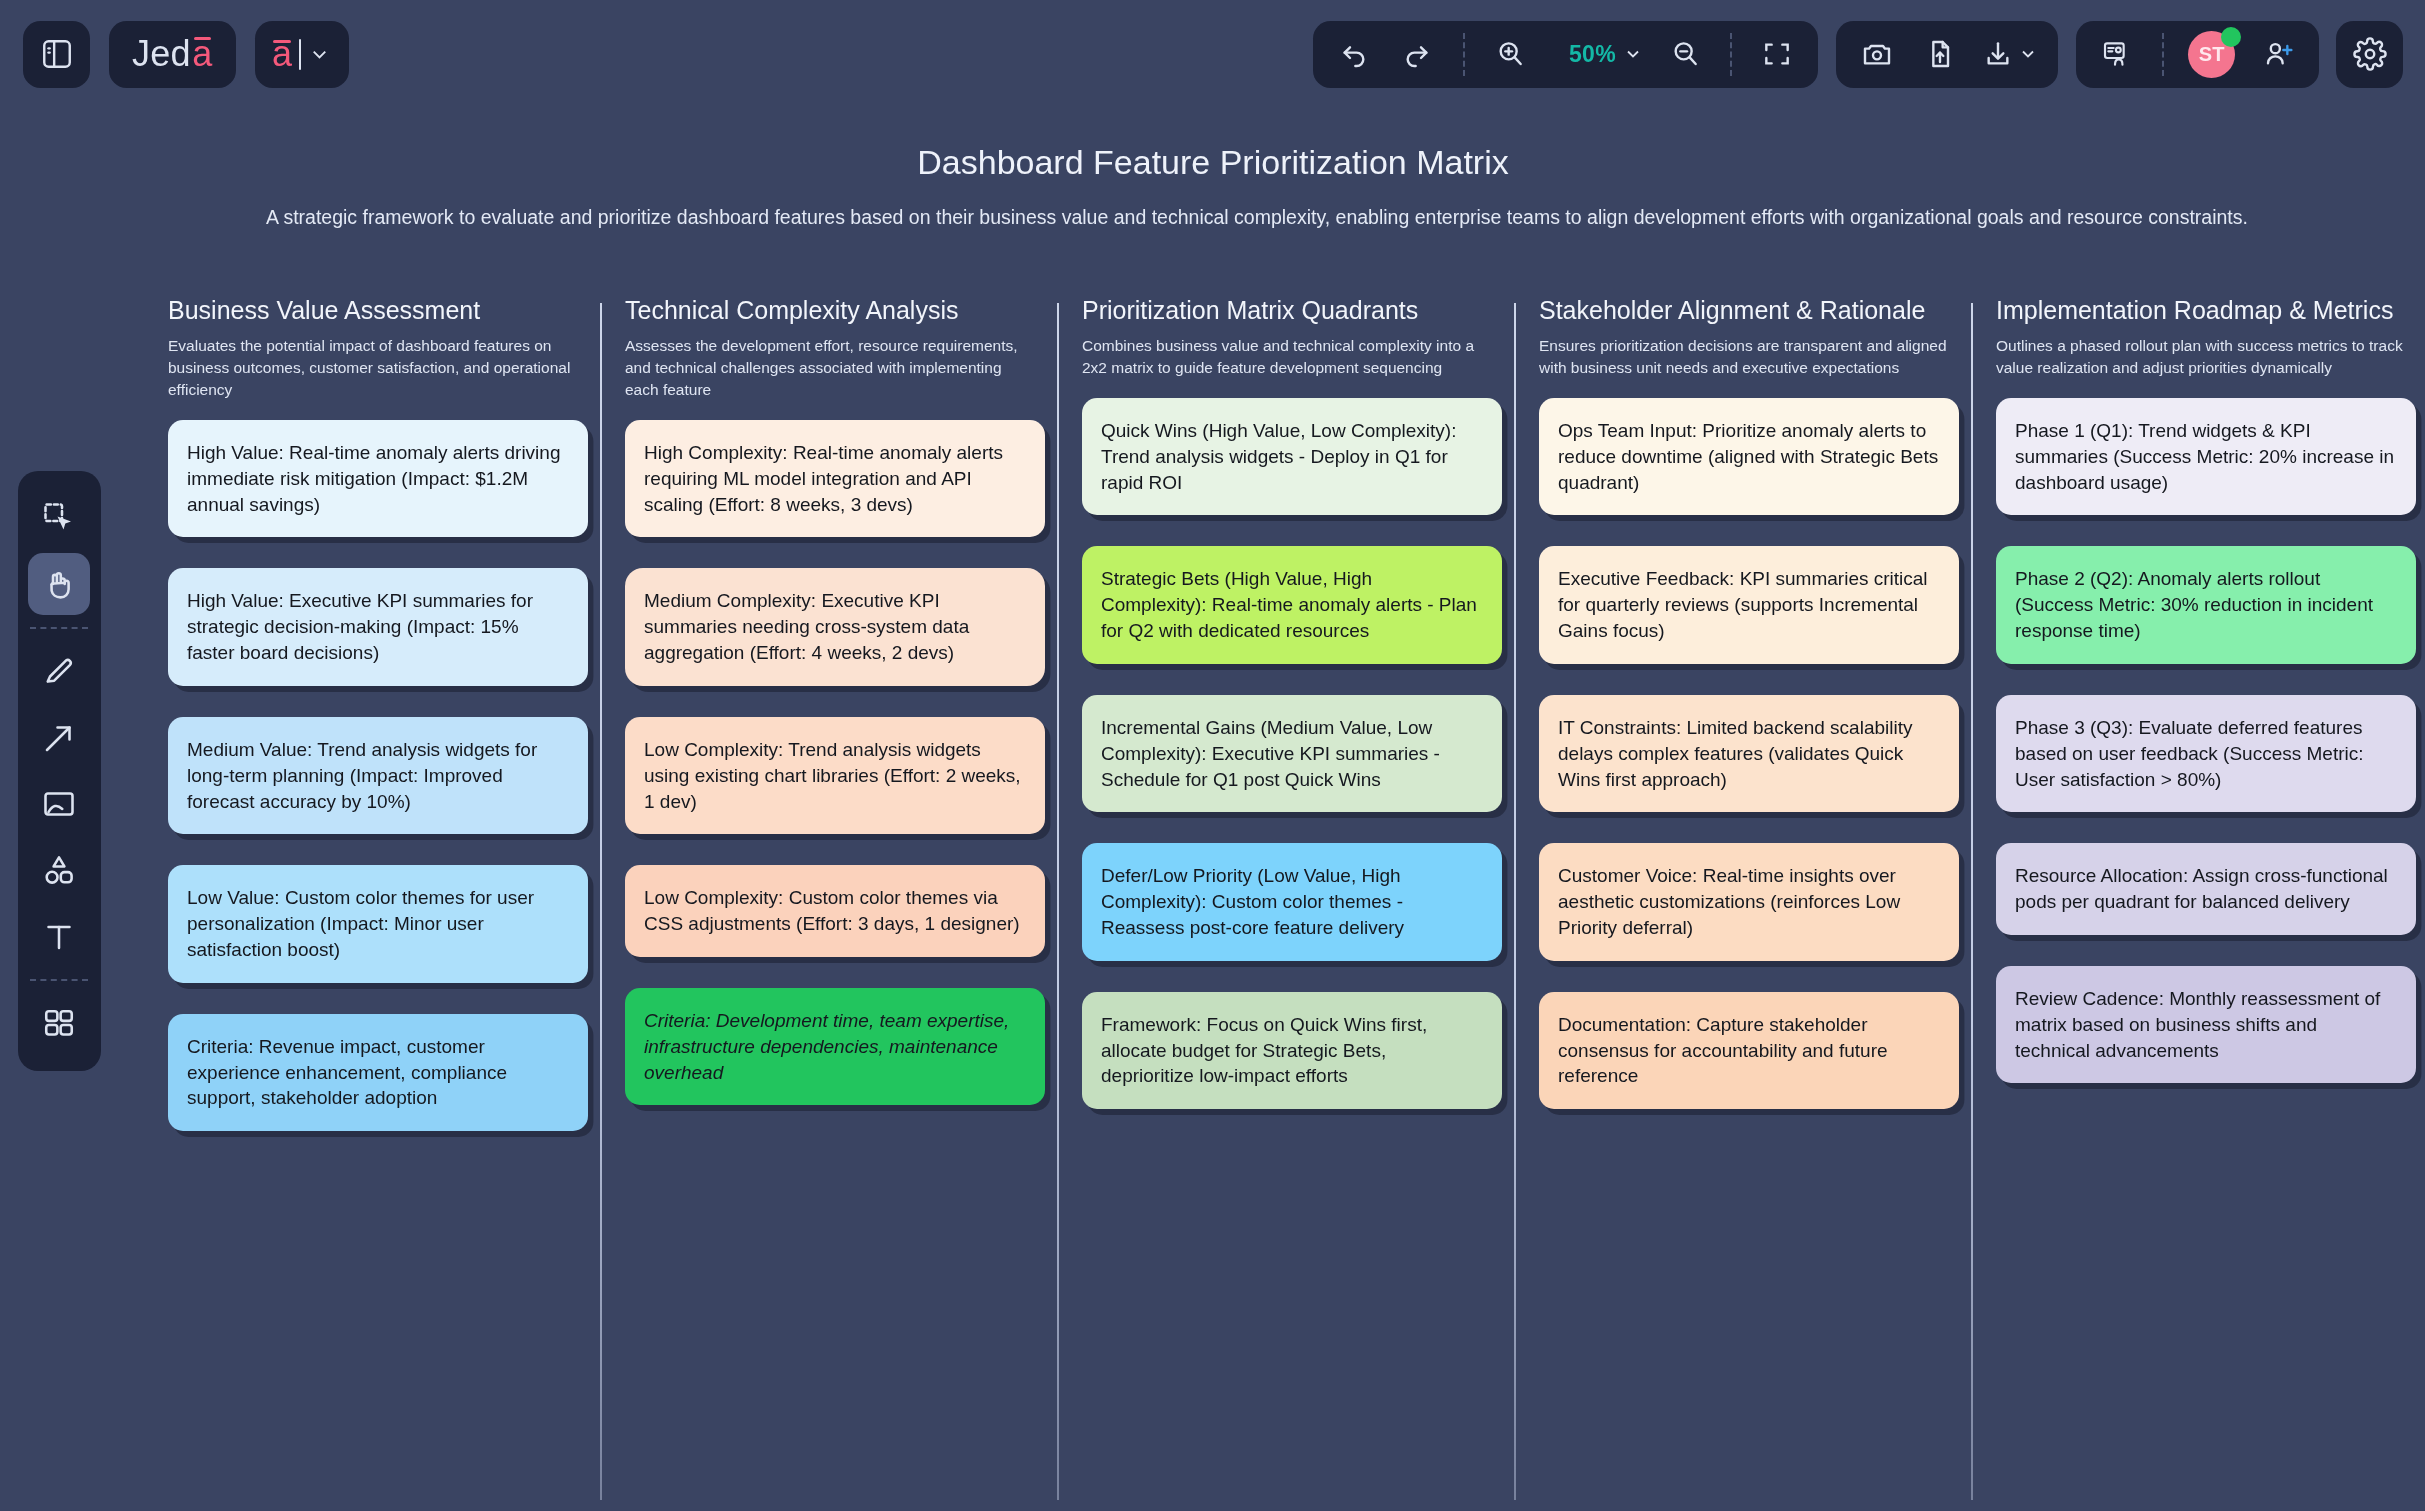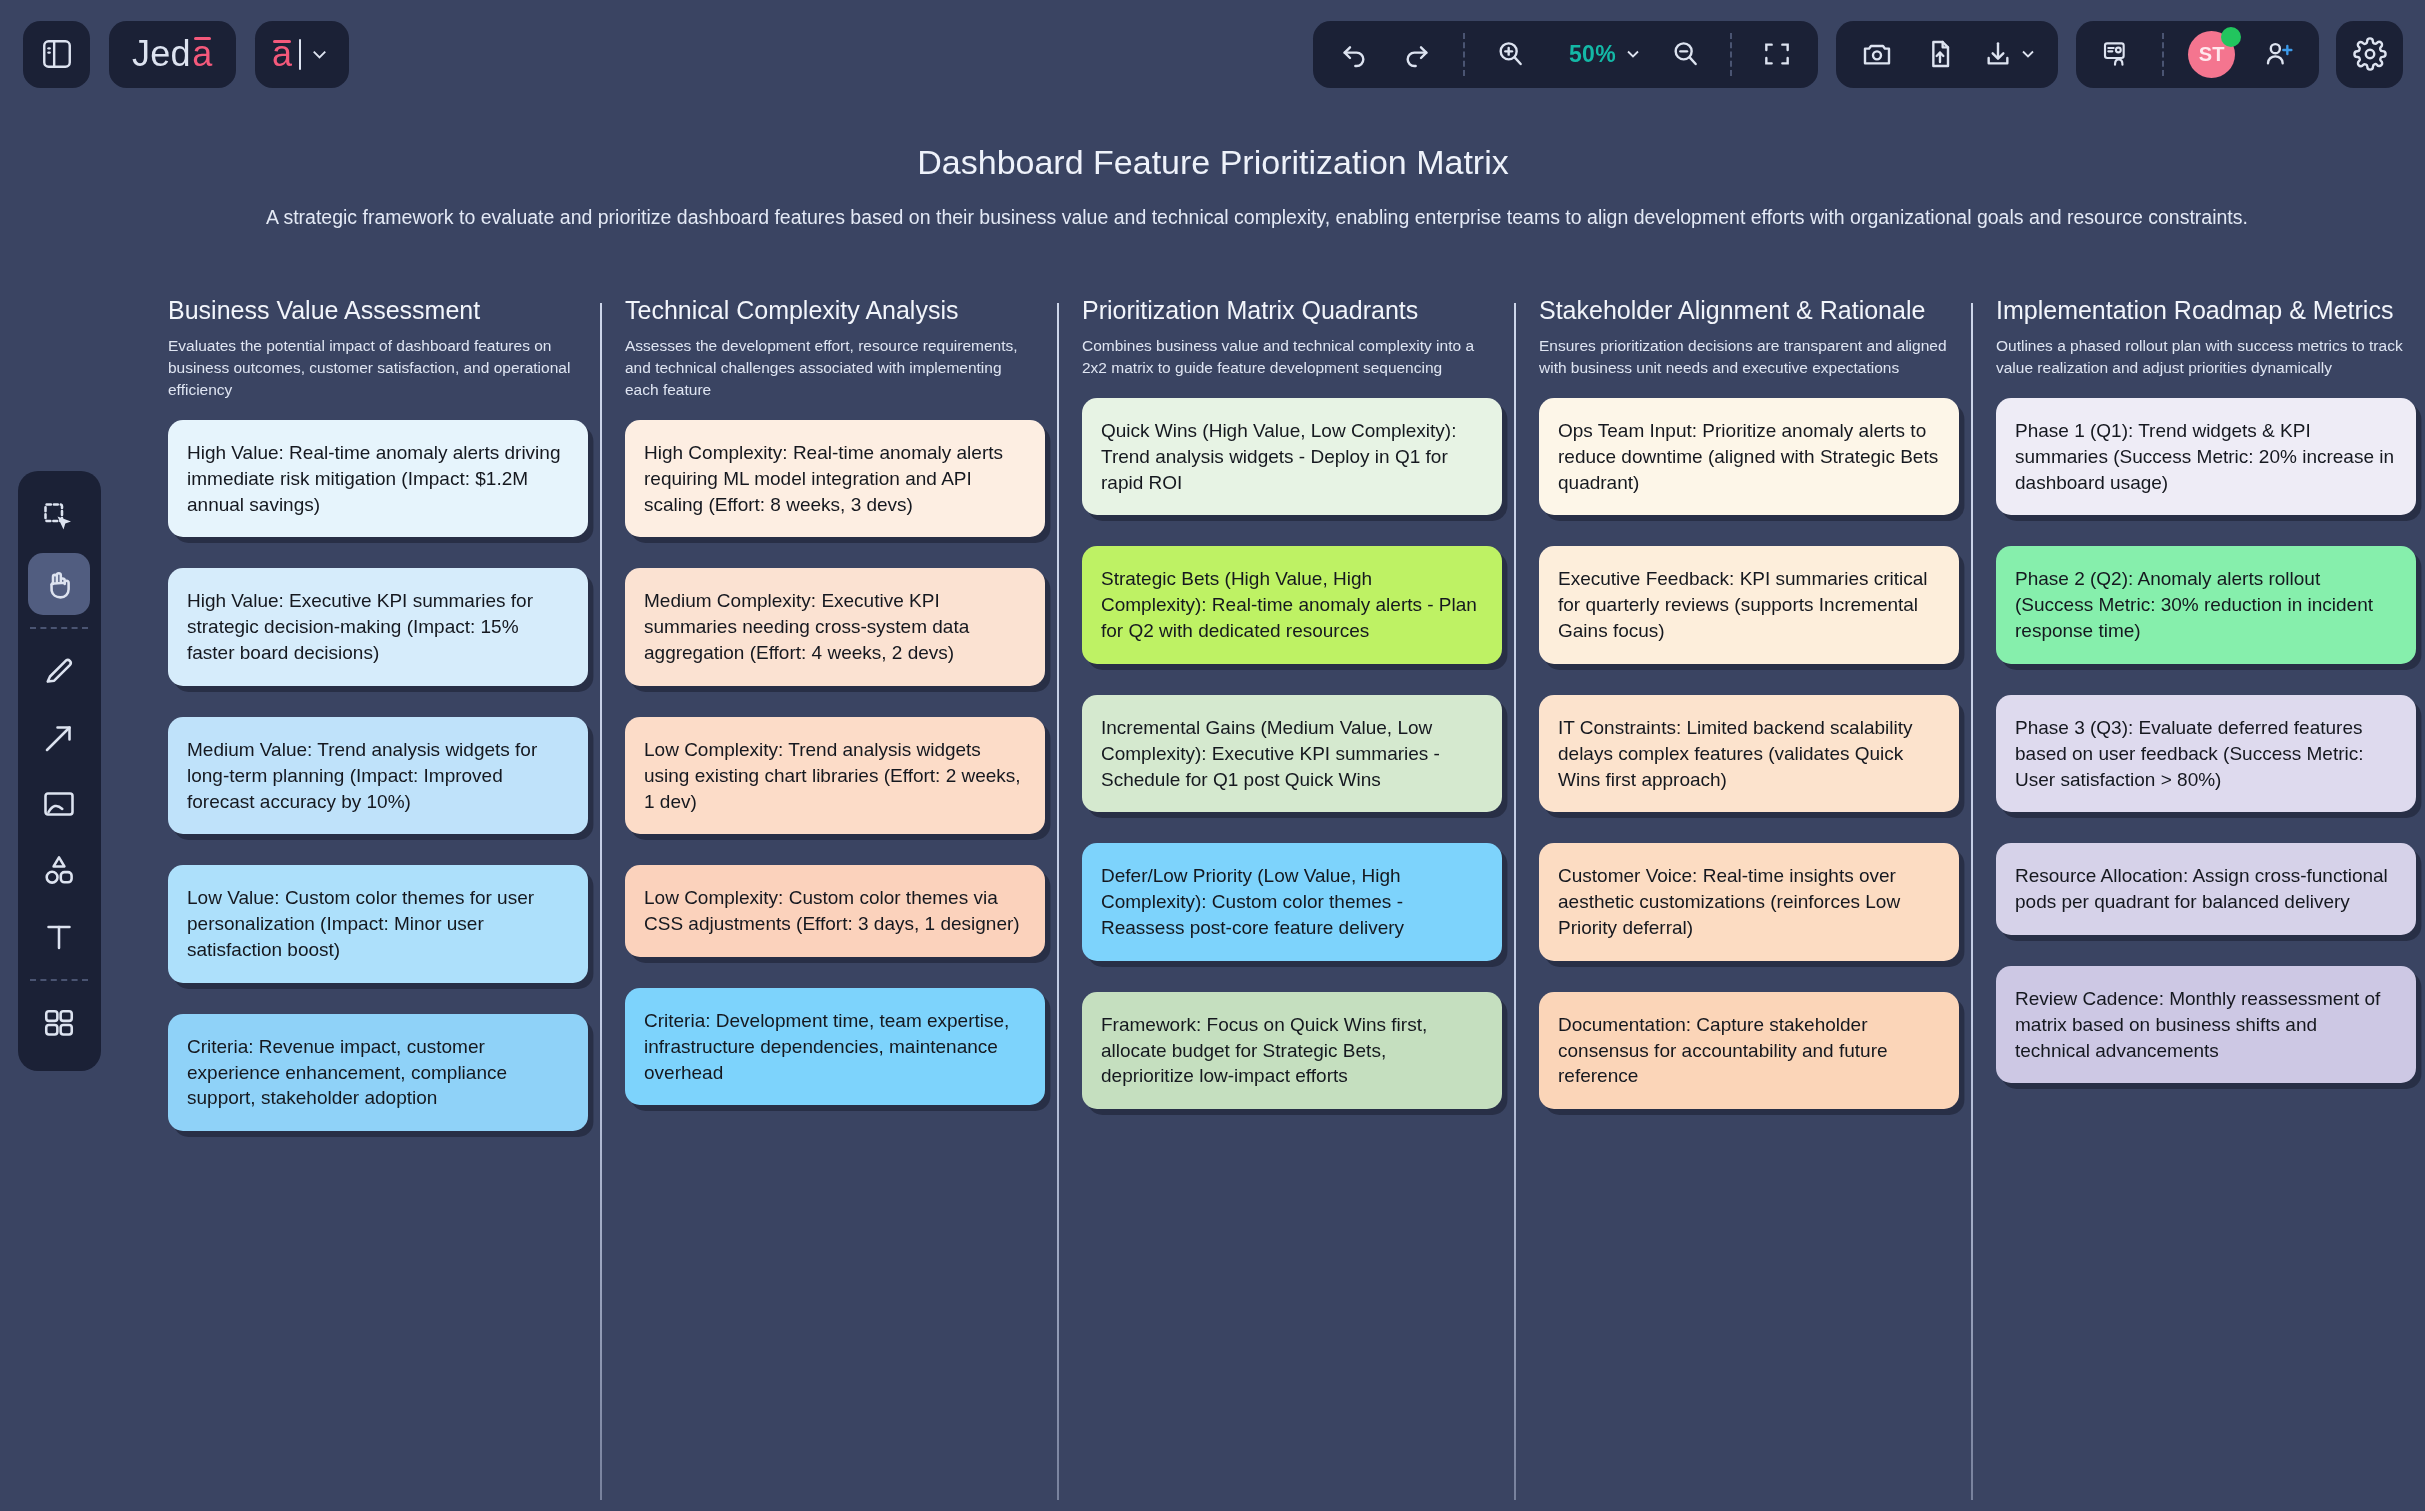--- a/index.html
+++ b/index.html
@@ -320,24 +320,24 @@
         <div class="card" style="background: rgb(191, 226, 250);">Medium Value: Trend analysis widgets for long-term planning (Impact: Improved forecast accuracy by 10%)</div>
         <div class="card" style="background: rgb(173, 224, 251);">Low Value: Custom color themes for user personalization (Impact: Minor user satisfaction boost)</div>
         <div class="card" style="background: rgb(143, 210, 248);">Criteria: Revenue impact, customer experience enhancement, compliance support, stakeholder adoption</div>
       </div>
     </div>
     <div class="column">
       <div class="col-title">Technical Complexity Analysis</div>
       <div class="col-desc">Assesses the development effort, resource requirements, and technical challenges associated with implementing each feature</div>
       <div class="cards">
         <div class="card" style="background: rgb(253, 238, 226);">High Complexity: Real-time anomaly alerts requiring ML model integration and API scaling (Effort: 8 weeks, 3 devs)</div>
-        <div class="card" style="background: rgb(251, 226, 210);">Medium Complexity: Executive KPI summaries needing cross-system data aggregation (Effort: 4 weeks, 2 devs)</div>
+        <div class="card" style="background: rgb(251, 226, 210); border-radius: 18px;">Medium Complexity: Executive KPI summaries needing cross-system data aggregation (Effort: 4 weeks, 2 devs)</div>
         <div class="card" style="background: rgb(252, 220, 200);">Low Complexity: Trend analysis widgets using existing chart libraries (Effort: 2 weeks, 1 dev)</div>
         <div class="card" style="background: rgb(251, 210, 188);">Low Complexity: Custom color themes via CSS adjustments (Effort: 3 days, 1 designer)</div>
-        <div class="card" style="background: #7dd3fc;">Criteria: Development time, team expertise, infrastructure dependencies, maintenance overhead</div>
+        <div class="card" style="background: #22c55e; font-style: italic;">Criteria: Development time, team expertise, infrastructure dependencies, maintenance overhead</div>
       </div>
     </div>
     <div class="column">
       <div class="col-title">Prioritization Matrix Quadrants</div>
       <div class="col-desc">Combines business value and technical complexity into a 2x2 matrix to guide feature development sequencing</div>
       <div class="cards">
         <div class="card" style="background: rgb(231, 243, 228);">Quick Wins (High Value, Low Complexity): Trend analysis widgets - Deploy in Q1 for rapid ROI</div>
         <div class="card" style="background: #bef264;">Strategic Bets (High Value, High Complexity): Real-time anomaly alerts - Plan for Q2 with dedicated resources</div>
         <div class="card" style="background: rgb(213, 233, 207);">Incremental Gains (Medium Value, Low Complexity): Executive KPI summaries - Schedule for Q1 post Quick Wins</div>
         <div class="card" style="background: #7dd3fc;">Defer/Low Priority (Low Value, High Complexity): Custom color themes - Reassess post-core feature delivery</div>

